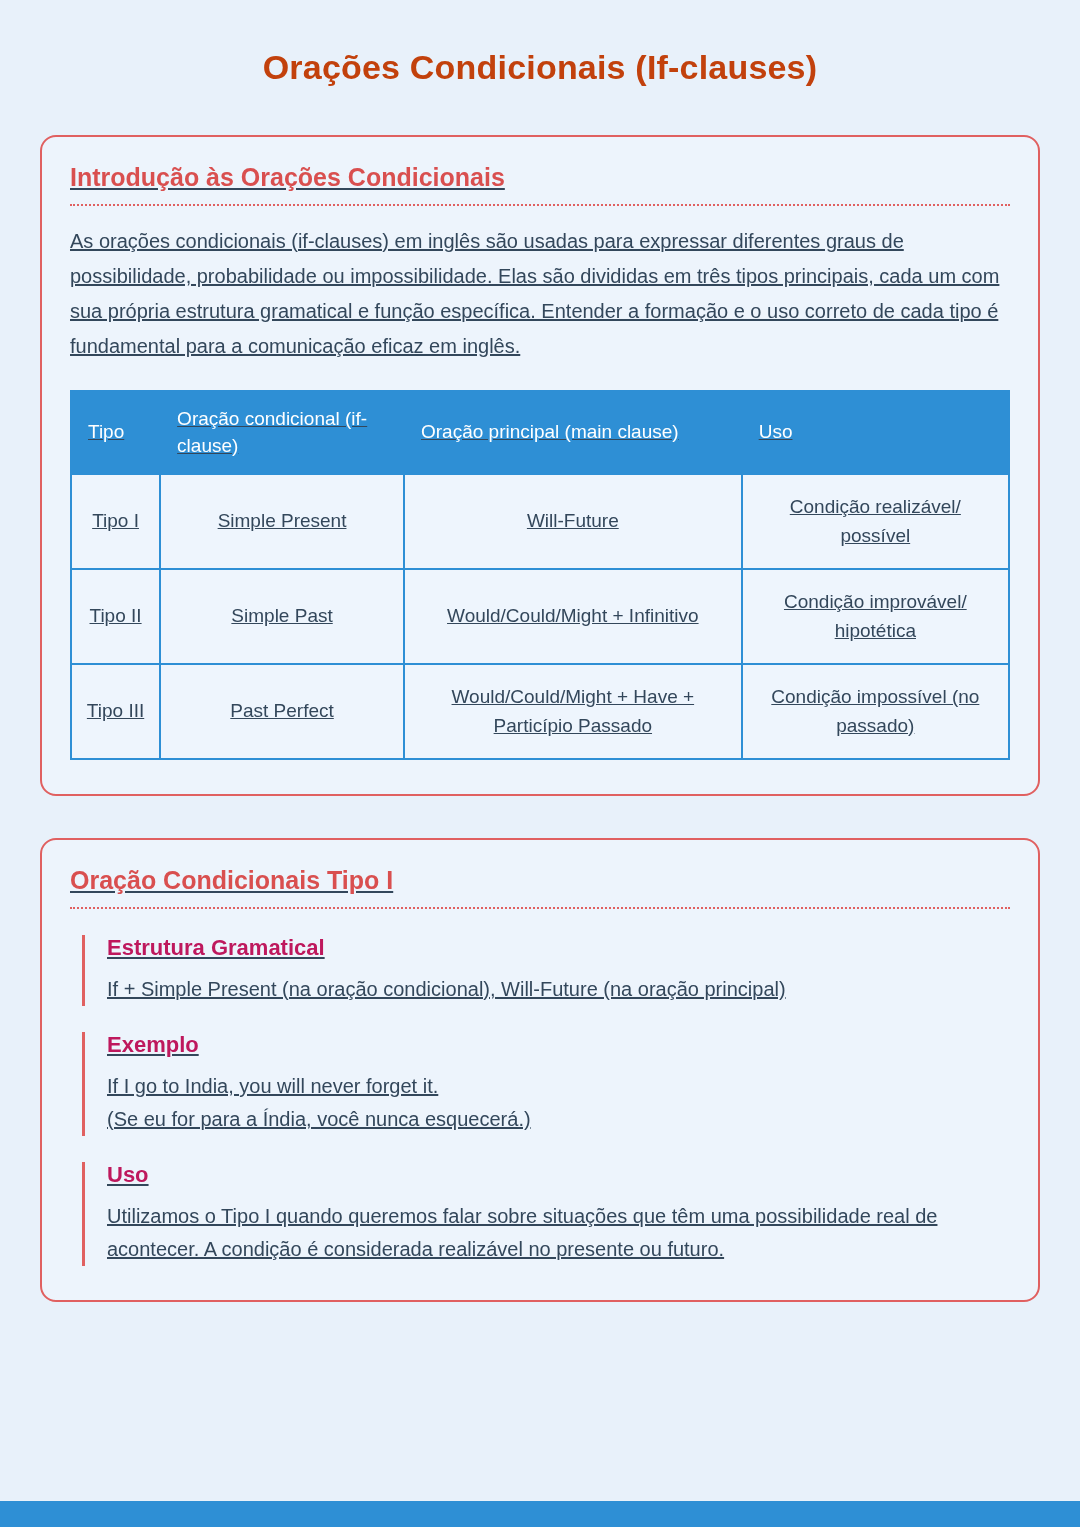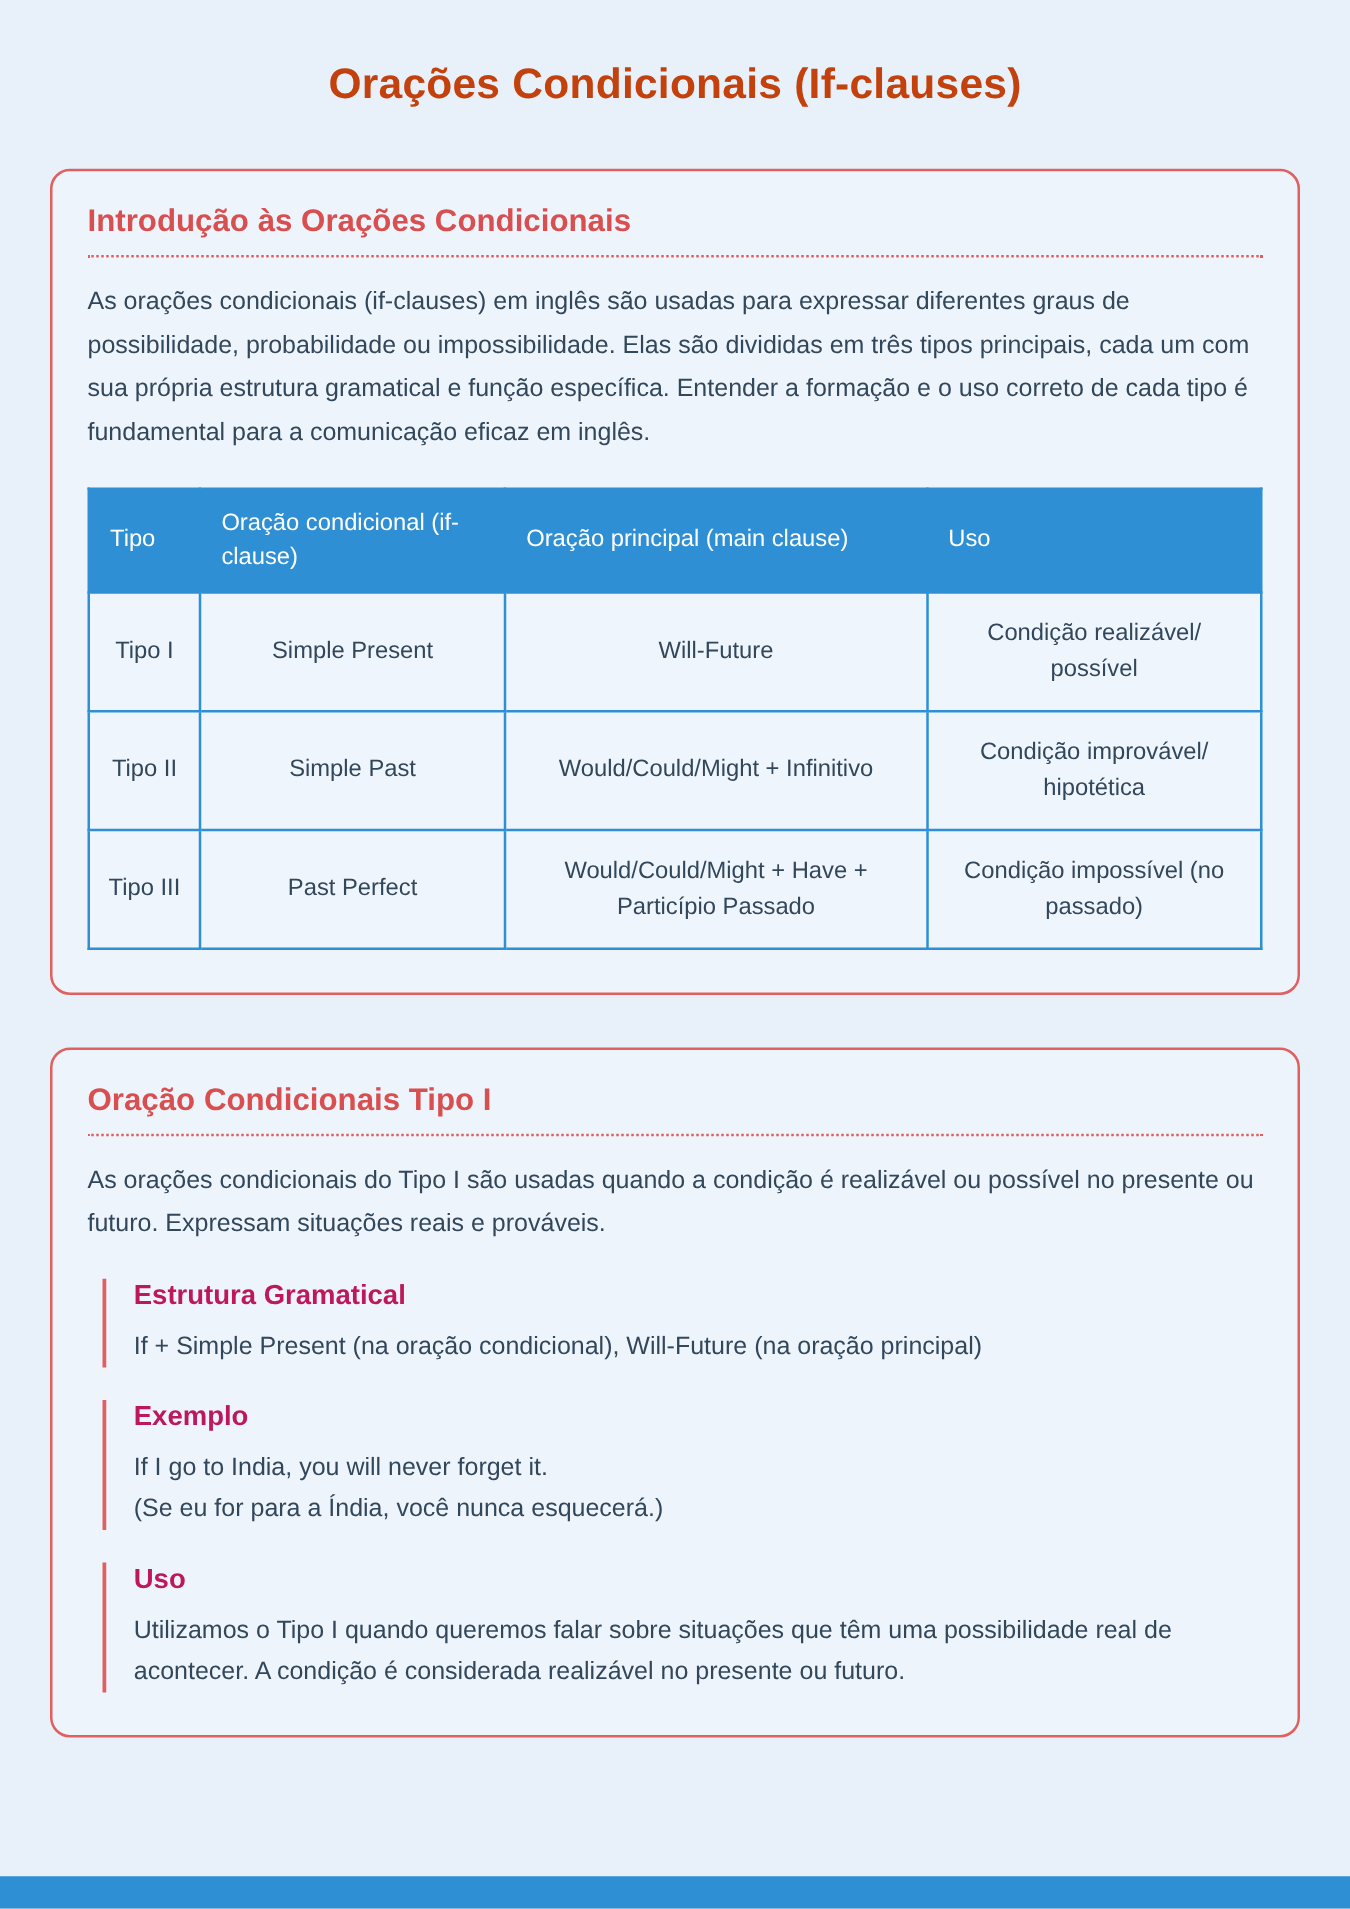--- a/index.html
+++ b/index.html
@@ -23,20 +23,21 @@
     font-weight: 600;
     margin-bottom: 48px;
     letter-spacing: 0.2px;
   }
   .card {
     background: #edf4fc;
     border: 2px solid #e06060;
     border-radius: 16px;
     padding: 26px 28px 34px 28px;
     margin-bottom: 42px;
+    text-decoration: underline;
   }
   .card h2 {
     color: #d94f4f;
     font-size: 25px;
     font-weight: 600;
     padding-bottom: 12px;
     border-bottom: 2px dotted #e06060;
     margin-bottom: 18px;
   }
   .card p.lead {
@@ -142,21 +143,20 @@
           <td>Past Perfect</td>
           <td>Would/Could/Might + Have + Particípio Passado</td>
           <td>Condição impossível (no passado)</td>
         </tr>
       </tbody>
     </table>
   </section>
 
   <section class="card">
     <h2>Oração Condicionais Tipo I</h2>
-    <p class="lead">As orações condicionais do Tipo I são usadas quando a condição é realizável ou possível no presente ou futuro. Expressam situações reais e prováveis.</p>
 
     <div class="subsection">
       <h3>Estrutura Gramatical</h3>
       <p>If + Simple Present (na oração condicional), Will-Future (na oração principal)</p>
     </div>
 
     <div class="subsection">
       <h3>Exemplo</h3>
       <p>If I go to India, you will never forget it.</p>
       <p>(Se eu for para a Índia, você nunca esquecerá.)</p>

